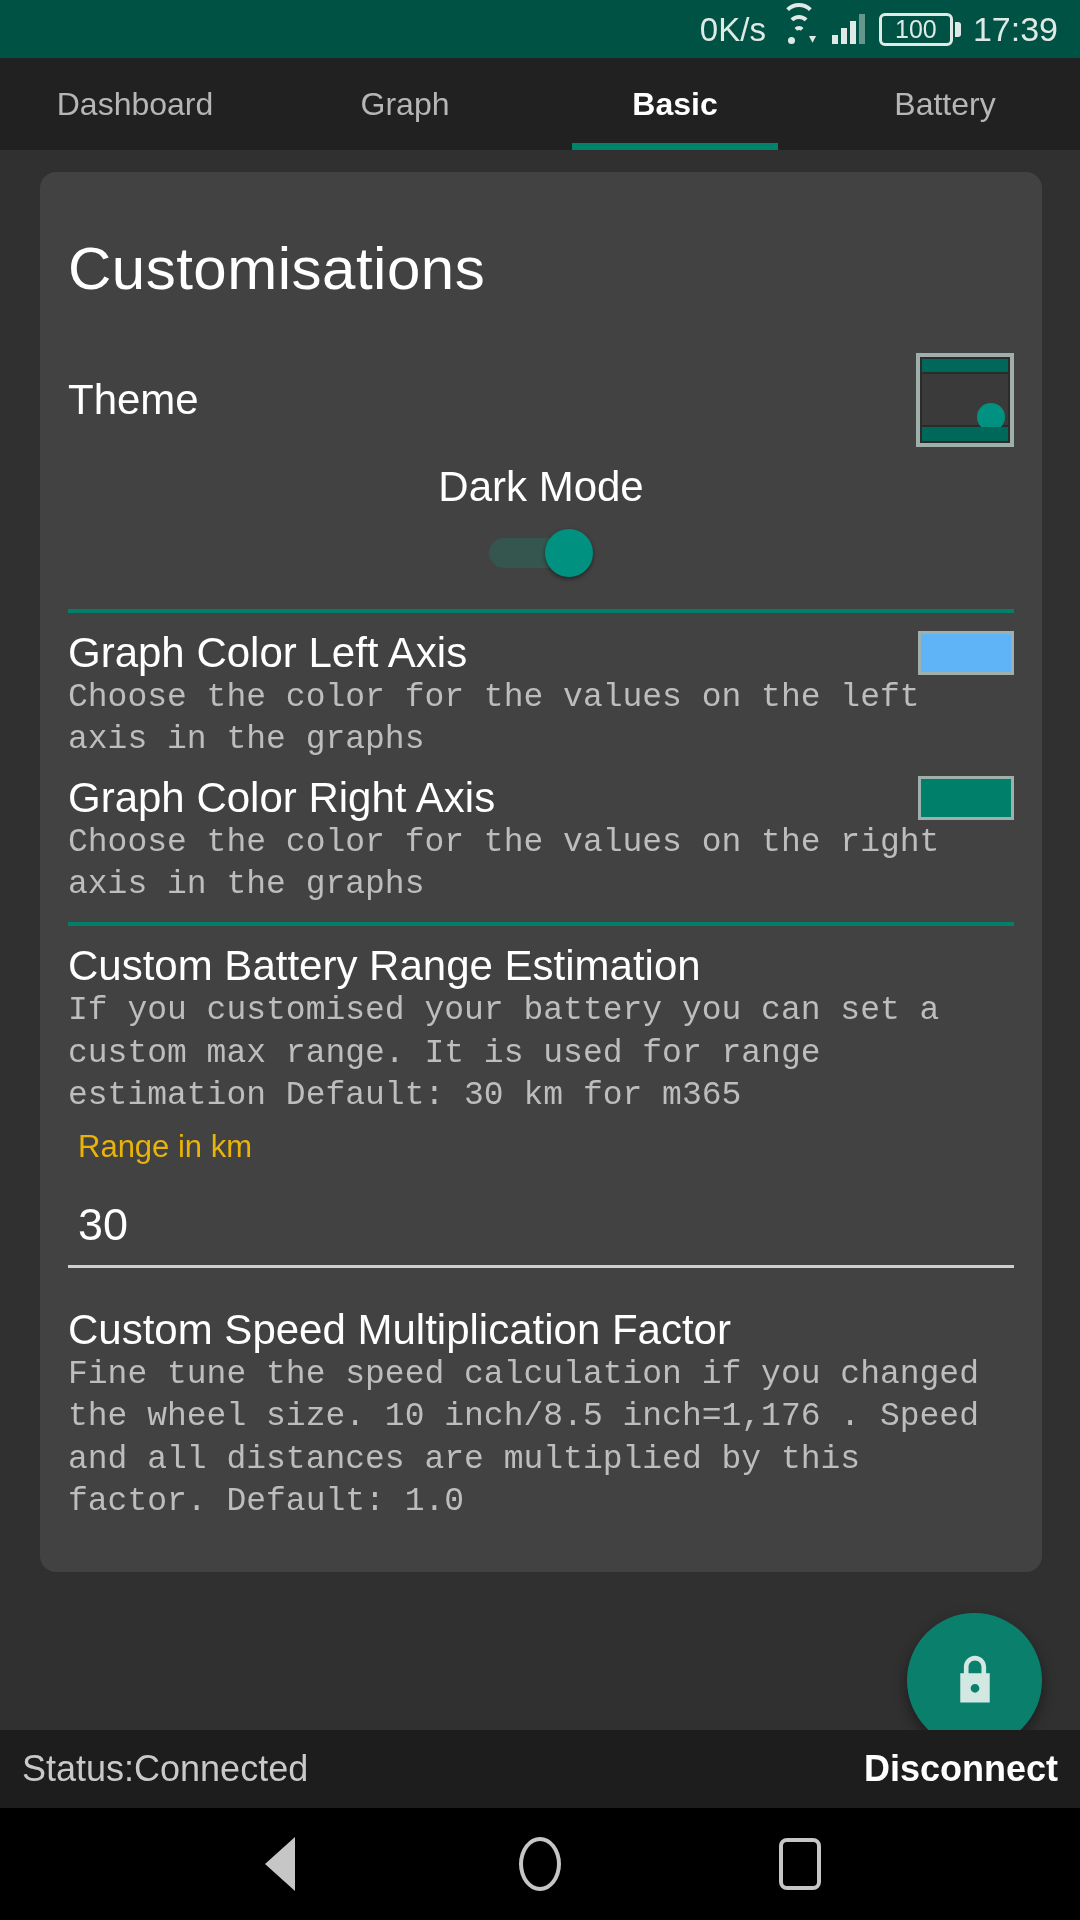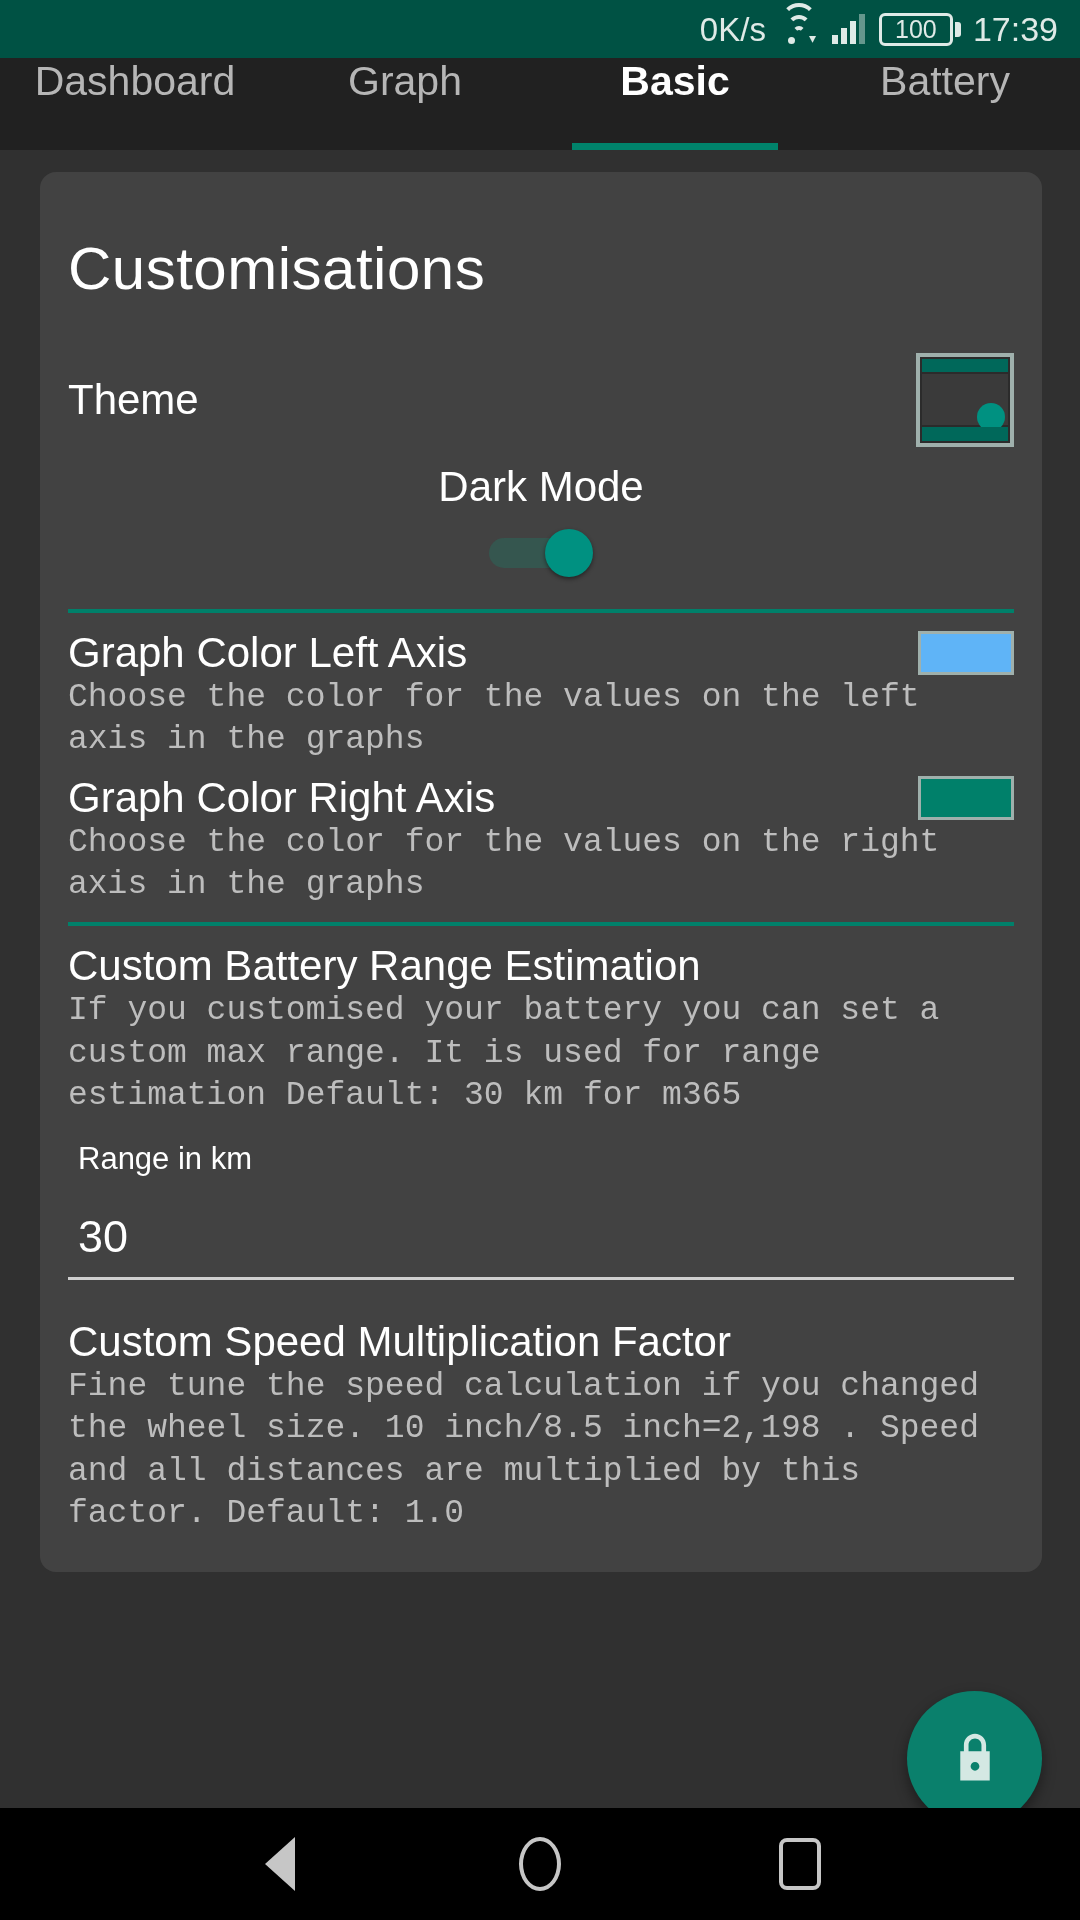--- a/index.html
+++ b/index.html
@@ -67,23 +67,23 @@
 
   
   #tabs {
     height:92px; flex:0 0 92px;
     background:#212121;
     display:flex; align-items:stretch;
   }
   .tab {
     flex:1 1 0;
     position:relative;
-    display:flex; align-items:flex-start; justify-content:center;
+    display:flex; align-items:center; justify-content:center;
     color:#b6b6b6;
-    font-size:41px;
+    font-size:32px;
   }
   .tab.active { color:#ffffff; font-weight:bold; }
   .tab.active .tab-ind {
     position:absolute; left:12%; right:12%; bottom:0;
     height:7px; background:#00836b;
   }
 
   
   #body {
     flex:1 1 auto; position:relative; overflow:hidden;
@@ -155,21 +155,21 @@
   }
 
   
   .swatch {
     width:96px; height:44px;
     border:3px solid #9fb0ac;
     flex:0 0 auto;
   }
 
   
-  .field-label { color:#ffffff; font-size:31px; margin-top:24px; padding-left:10px; }
+  .field-label { color:#eab308; font-size:31px; margin-top:12px; padding-left:10px; }
   .field {
     margin-top:34px;
     border-bottom:3px solid #cfcfcf;
     padding:0 0 14px 10px;
   }
   .field .val { color:#ffffff; font-size:45px; }
 
   
   #fab {
     position:absolute;
@@ -316,33 +316,37 @@
         <div class="row-label">Custom Battery Range Estimation</div>
         <div class="desc">If you customised your battery you can set a custom max range. It is used for range estimation Default: 30 km for m365</div>
         <div class="field-label">Range in km</div>
         <div class="field" placeholder="Range in km">
           <span class="val">30</span>
         </div>
       </div>
 
       <div class="sect" style="margin-top:40px">
         <div class="row-label">Custom Speed Multiplication Factor</div>
-        <div class="desc">Fine tune the speed calculation if you changed the wheel size. 10 inch/8.5 inch=2,198 . Speed and all distances are multiplied by this factor. Default: 1.0</div>
+        <div class="desc">Fine tune the speed calculation if you changed the wheel size. 10 inch/8.5 inch=1,176 . Speed and all distances are multiplied by this factor. Default: 1.0</div>
       </div>
 
     </div>
 
     <div id="fab">
       <svg viewBox="0 0 24 24">
         <path fill="#d4e8e3" d="M12 2.2c-2.4 0-4.3 1.95-4.3 4.35V9H6.3v11.3h11.4V9h-1.4V6.55C16.3 4.15 14.4 2.2 12 2.2zm0 1.85c1.38 0 2.5 1.12 2.5 2.5V9h-5V6.55c0-1.38 1.12-2.5 2.5-2.5zm0 9.1c.94 0 1.7.76 1.7 1.7s-.76 1.7-1.7 1.7-1.7-.76-1.7-1.7.76-1.7 1.7-1.7z"></path>
       </svg>
     </div>
 
   </div>
 
+  <div id="botbar">
+    <div class="st">Status:Connected</div>
+    <div class="dc">Disconnect</div>
+  </div>
 
   <div id="navbar">
     <div class="nav-btn">
         <div class="nav-back"></div>
       </div>
     <div class="nav-btn">
         <div class="nav-home"></div>
       </div>
     <div class="nav-btn">
         <div class="nav-rec"></div>

